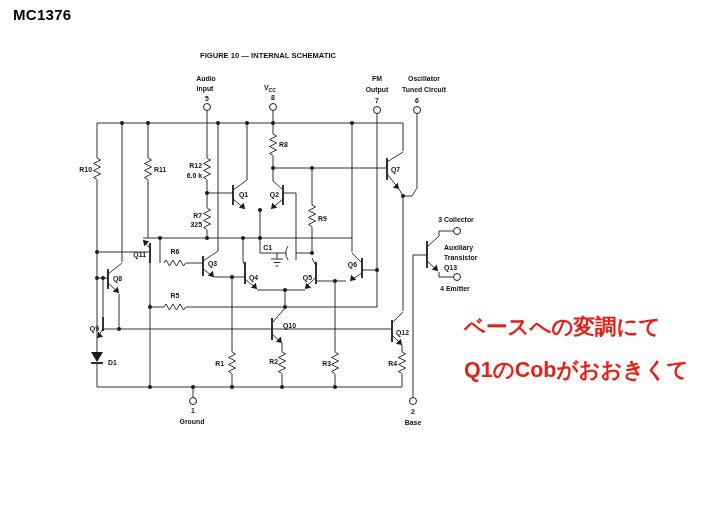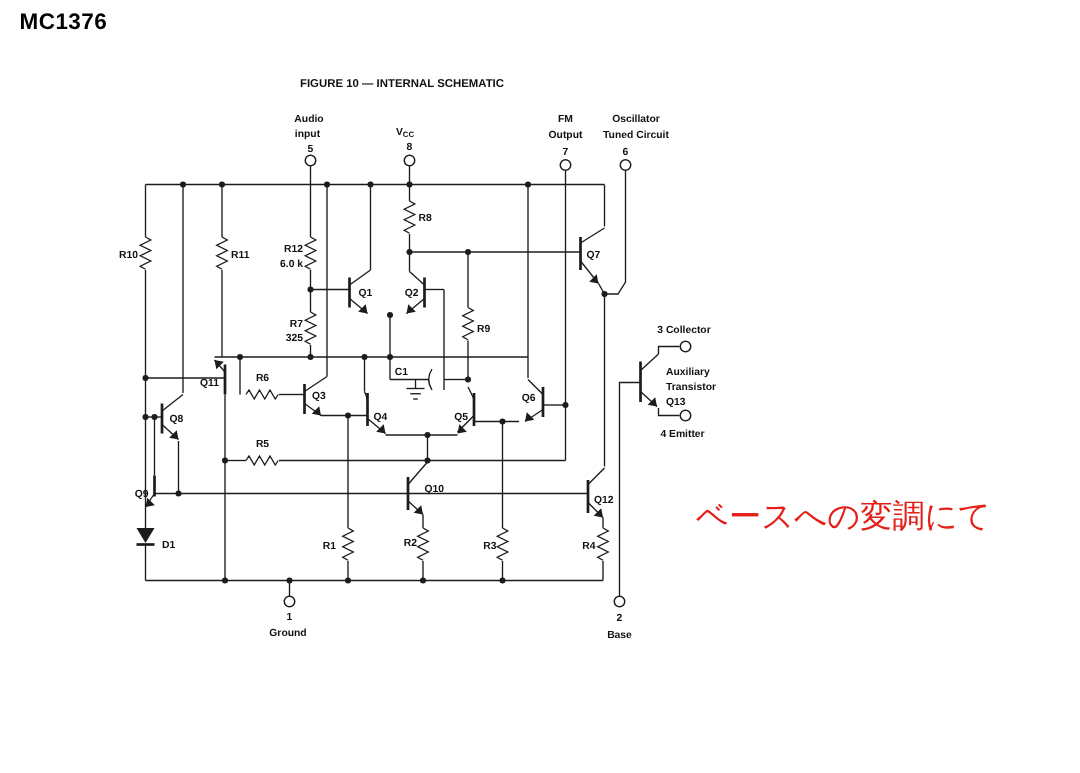--- a/index.html
+++ b/index.html
@@ -10,21 +10,21 @@
   svg.schem{position:absolute;left:0;top:0;}
   .wire{stroke:#1c1c1c;stroke-width:0.9;fill:none;}
   .bar{stroke:#1c1c1c;stroke-width:1.8;fill:none;}
   .res{stroke:#1c1c1c;stroke-width:0.9;fill:none;}
   .dot{fill:#1c1c1c;}
   .pin{fill:#fff;stroke:#1c1c1c;stroke-width:1;}
   .arrow{fill:#1c1c1c;stroke:none;}
   .lbl{font-family:"Liberation Sans",sans-serif;font-size:6.9px;font-weight:600;fill:#111;}
   .sub{font-size:5.2px;}
   .figtitle{font-family:"Liberation Sans",sans-serif;font-size:7.6px;font-weight:700;fill:#111;}
-  .annotation{position:absolute;left:464px;top:323px;font-weight:400;font-size:21.5px;
+  .annotation{position:absolute;left:464px;top:306px;font-weight:700;font-size:21.5px;
               line-height:43px;white-space:nowrap;}
 </style>
 </head>
 <body>
 
 <div class="canvas">
 
   <div class="partnum">MC1376</div>
 
   <svg class="schem" width="720" height="515" viewBox="0 0 720 515">
@@ -295,15 +295,16 @@
         <text x="413" y="425" text-anchor="middle" class="lbl">Base</text>
         <text x="456" y="222" text-anchor="middle" class="lbl">3 Collector</text>
         <text x="444" y="250" text-anchor="start" class="lbl">Auxiliary</text>
         <text x="444" y="260" text-anchor="start" class="lbl">Transistor</text>
         <text x="455" y="291" text-anchor="middle" class="lbl">4 Emitter</text>
       </g>
   </svg>
 
   <div class="annotation" style="color: rgb(227, 33, 25);">
     <div>ベースへの変調にて</div>
+    <div>Q1のCobがおおきくて</div>
   </div>
 
 </div>
 
 </body></html>

